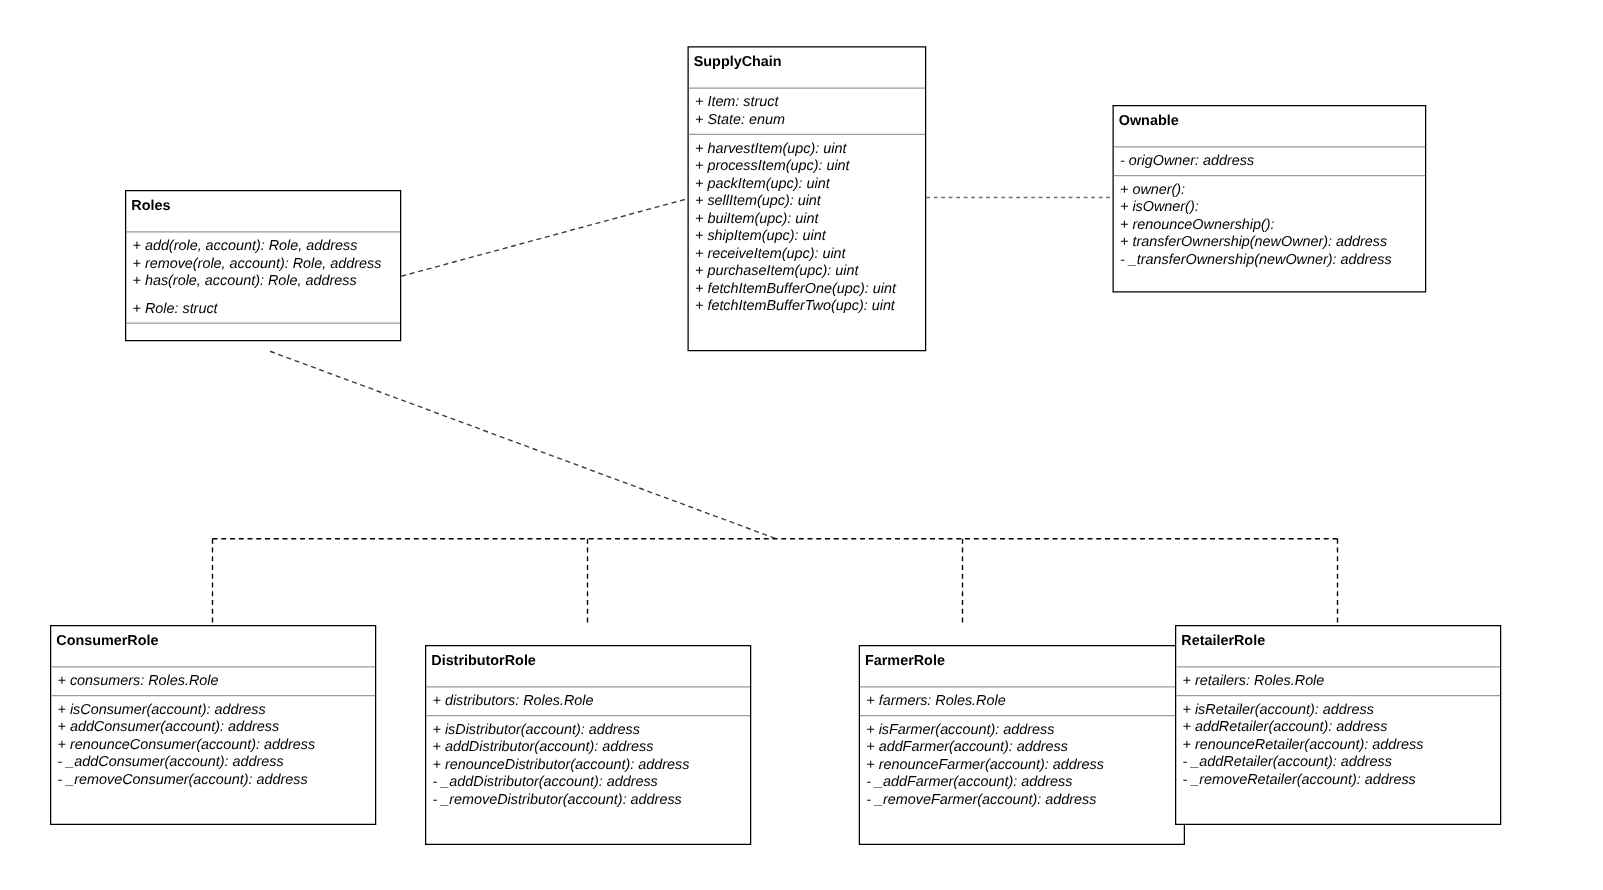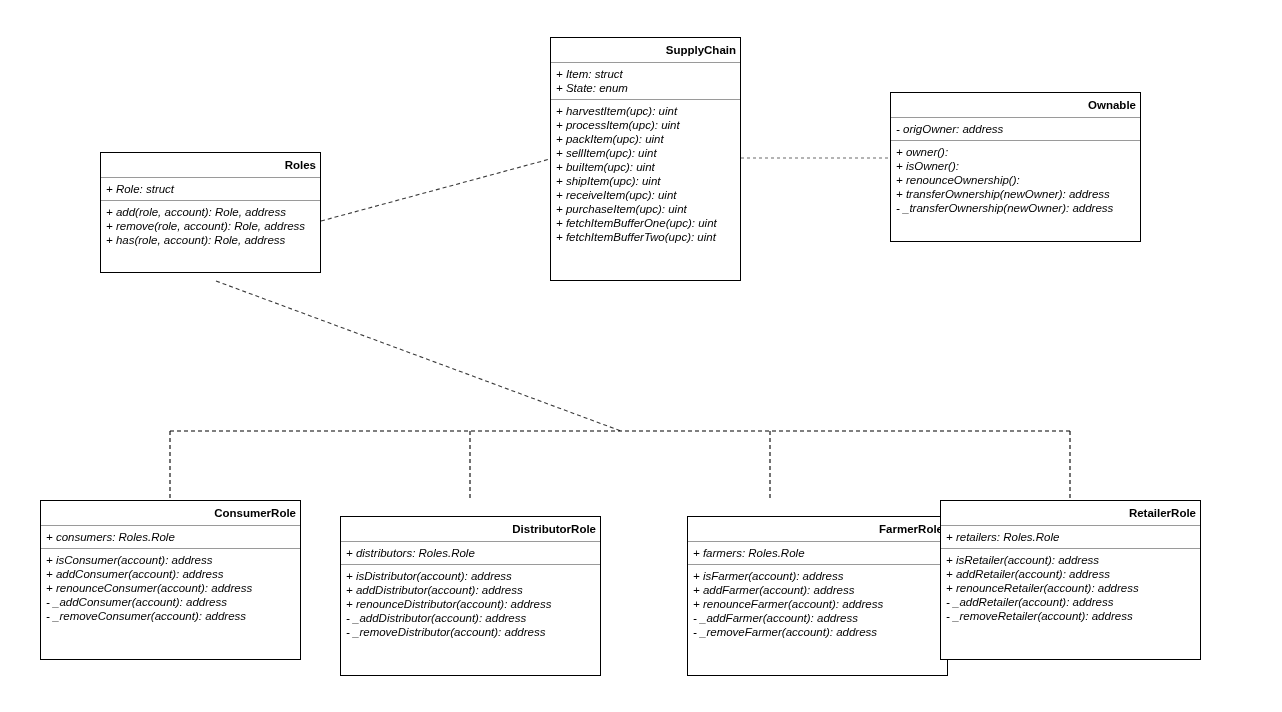--- a/index.html
+++ b/index.html
@@ -28,26 +28,26 @@
   }
   .uml-class {
     position: absolute;
     box-sizing: border-box;
     background: #ffffff;
     border: 1px solid #000000;
     z-index: 2;
   }
   .uml-title {
     box-sizing: border-box;
-    text-align: right;
+    text-align: left;
     font-size: 11.5px;
     font-weight: bold;
     color: #000000;
     line-height: 14px;
-    padding: 5px 4px 5px 4px;
+    padding: 5px 4px 13px 4px;
     border-bottom: 1px solid #9a9a9a;
     white-space: nowrap;
   }
   .uml-section {
     box-sizing: border-box;
     padding: 4px 0 4px 5px;
     border-bottom: 1px solid #9a9a9a;
     font-style: italic;
   }
   .uml-section.last {
@@ -95,43 +95,43 @@
         <div class="uml-row">+ sellItem(upc): uint</div>
         <div class="uml-row">+ buiItem(upc): uint</div>
         <div class="uml-row">+ shipItem(upc): uint</div>
         <div class="uml-row">+ receiveItem(upc): uint</div>
         <div class="uml-row">+ purchaseItem(upc): uint</div>
         <div class="uml-row">+ fetchItemBufferOne(upc): uint</div>
         <div class="uml-row">+ fetchItemBufferTwo(upc): uint</div>
       </div>
   </div>
 
-  <div class="uml-class" style="left:890px; top:84px; width:251px; height:150px;margin-top:8px;">
+  <div class="uml-class" style="left:890px; top:84px; width:251px; height:150px;">
     <div class="uml-title">Ownable</div>
     <div class="uml-section">
         <div class="uml-row">- origOwner: address</div>
       </div>
     <div class="uml-section last">
         <div class="uml-row">+ owner():</div>
         <div class="uml-row">+ isOwner():</div>
         <div class="uml-row">+ renounceOwnership():</div>
         <div class="uml-row">+ transferOwnership(newOwner): address</div>
         <div class="uml-row">-  _transferOwnership(newOwner): address</div>
       </div>
   </div>
 
   <div class="uml-class" style="left:100px; top:152px; width:221px; height:121px;">
     <div class="uml-title">Roles</div>
-    <div class="uml-section">
-        <div class="uml-row">+ Role: struct</div>
-      </div>
     <div class="uml-section last">
         <div class="uml-row">+ add(role, account): Role, address</div>
         <div class="uml-row">+ remove(role, account): Role, address</div>
         <div class="uml-row">+ has(role, account): Role, address</div>
+      </div>
+    <div class="uml-section">
+        <div class="uml-row">+ Role: struct</div>
       </div>
   </div>
 
   <div class="uml-class" style="left:40px; top:500px; width:261px; height:160px;">
     <div class="uml-title">ConsumerRole</div>
     <div class="uml-section">
         <div class="uml-row">+ consumers: Roles.Role</div>
       </div>
     <div class="uml-section last">
         <div class="uml-row">+ isConsumer(account): address</div>

